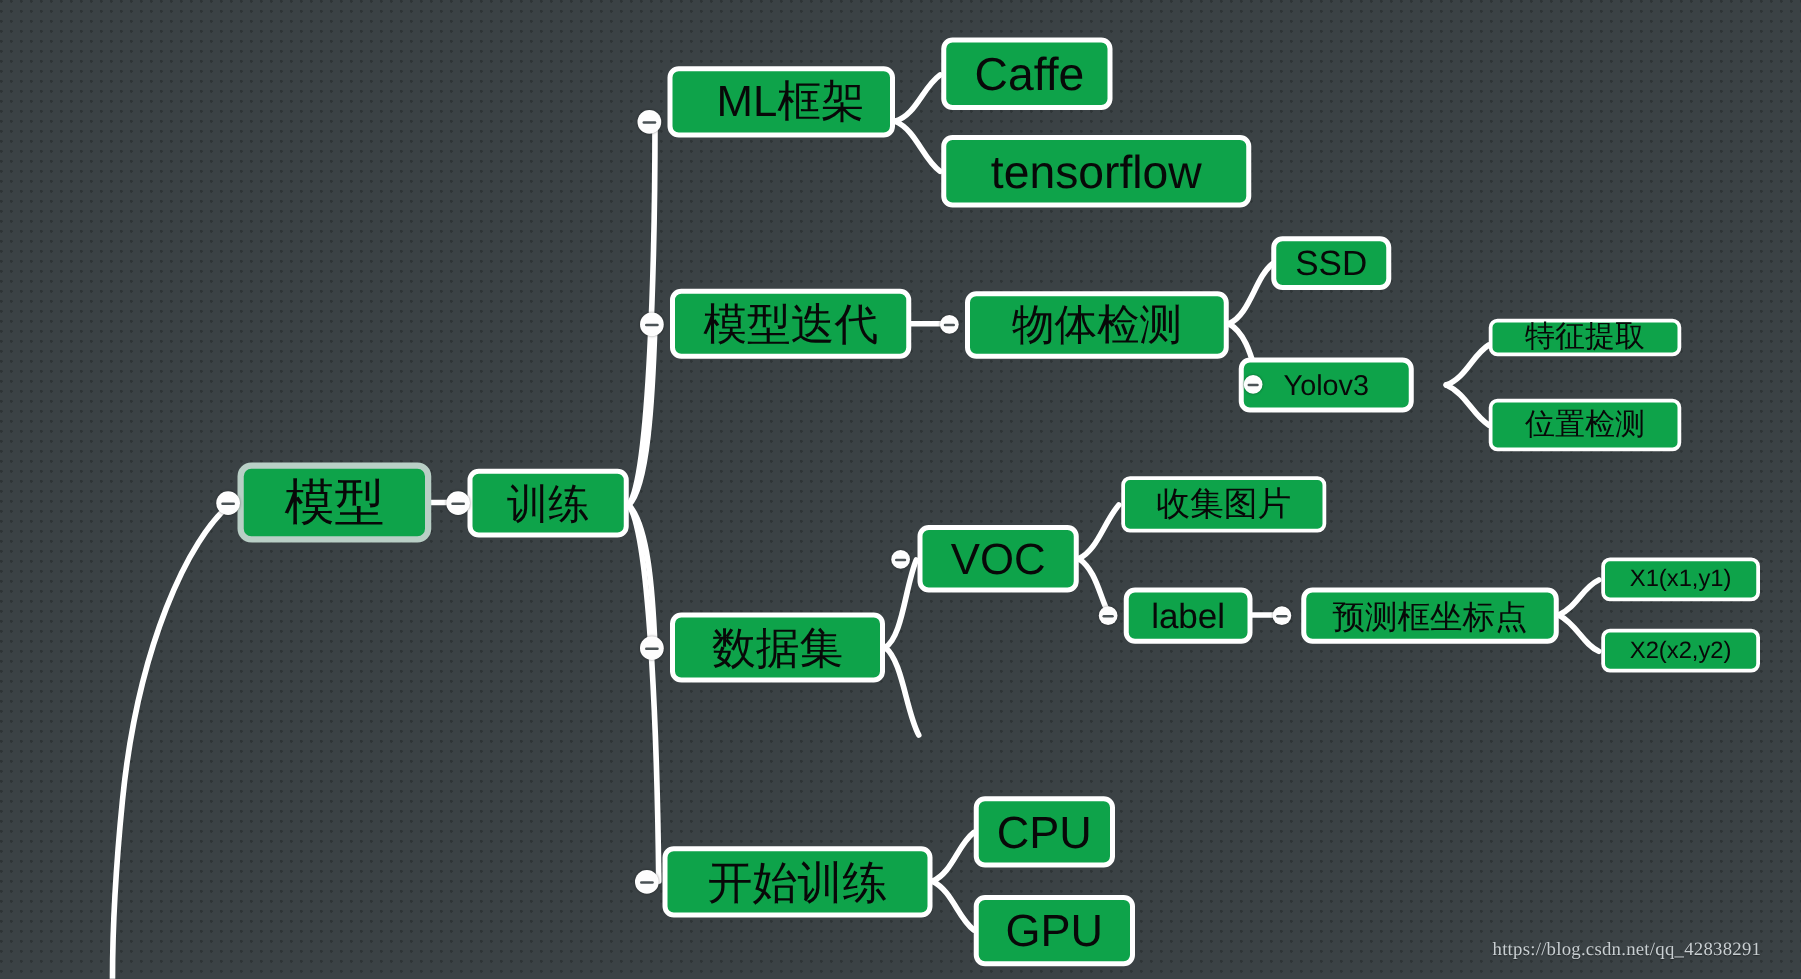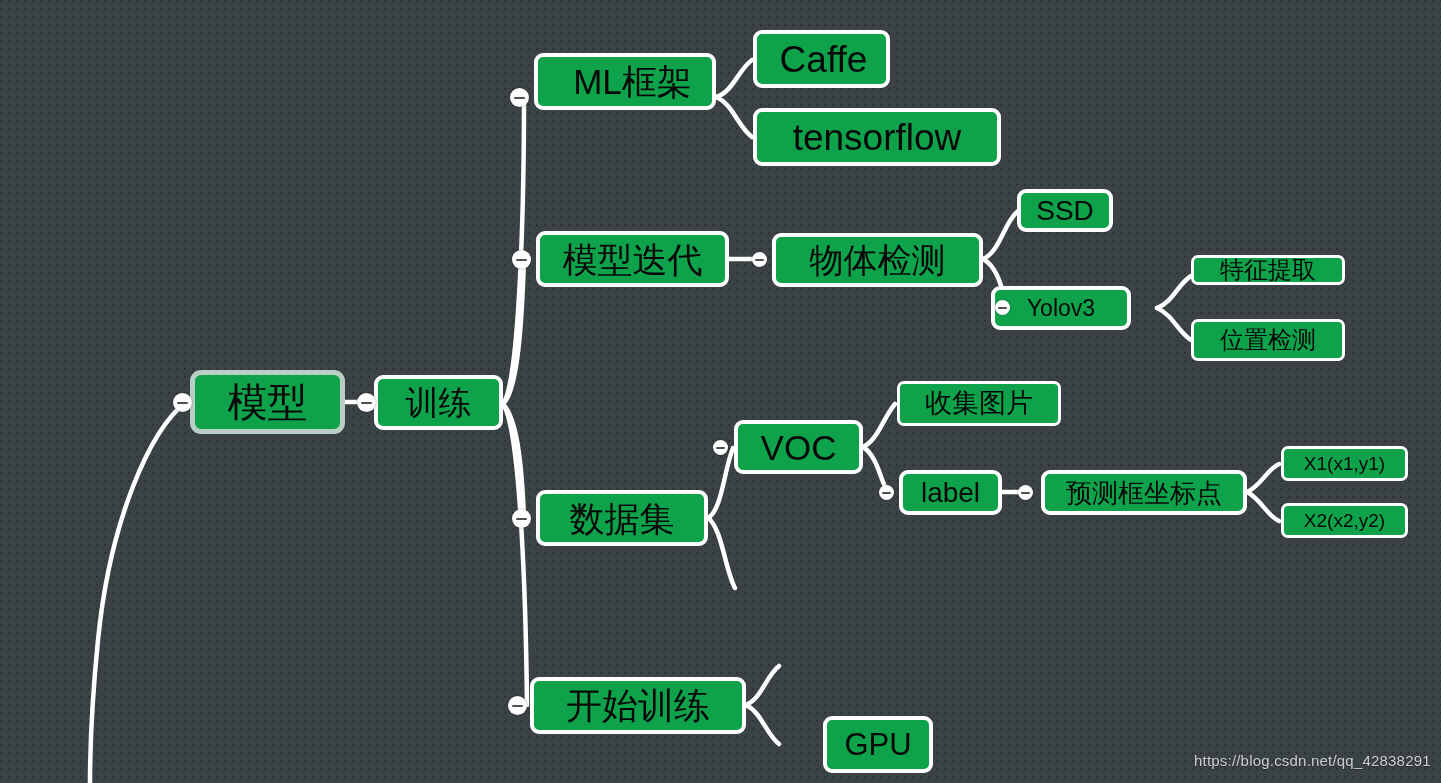--- a/index.html
+++ b/index.html
@@ -181,20 +181,23 @@
   <div class="node sm" style="left:1281px;top:503px;width:127px;height:35px;font-size:19px;">
     <span>X2(x2,y2)</span>
   </div>
 
 
   <div class="node" style="left:530px;top:677px;width:216px;height:57px;font-size:36px;">
     <span>开始训练</span>
   </div>
   <div class="handle" style="left:508px;top:696px;"></div>
 
-
-  <div class="node" style="left:779px;top:716px;width:110px;height:57px;font-size:31px;margin-left:44px;">
+  <div class="node" style="left:779px;top:637px;width:113px;height:57px;font-size:36px;">
+    <span>CPU</span>
+  </div>
+
+  <div class="node" style="left:779px;top:716px;width:129px;height:57px;font-size:36px;">
     <span>GPU</span>
   </div>
 
-  <div class="watermark" style="left:1194px;top:752px;">https://blog.csdn.net/qq_42838291</div>
+  <div class="watermark" style="left:1194px;top:752px;font-family:Liberation Serif, serif;">https://blog.csdn.net/qq_42838291</div>
 
 </div>
 
 </body></html>

